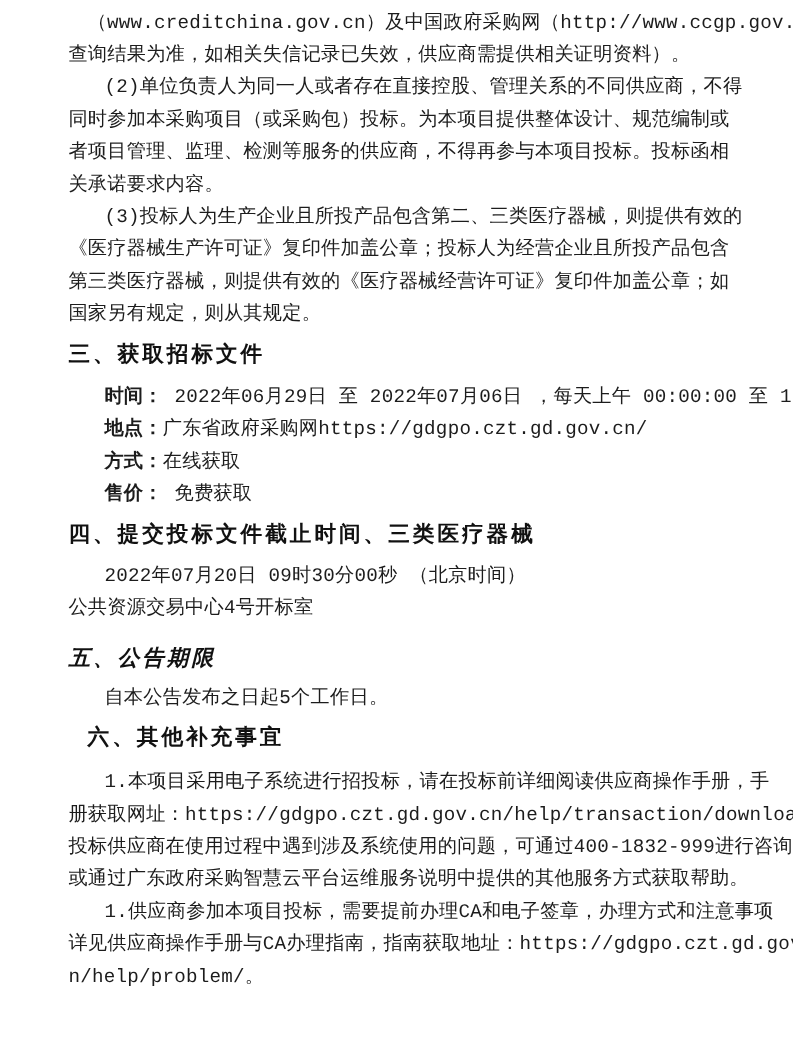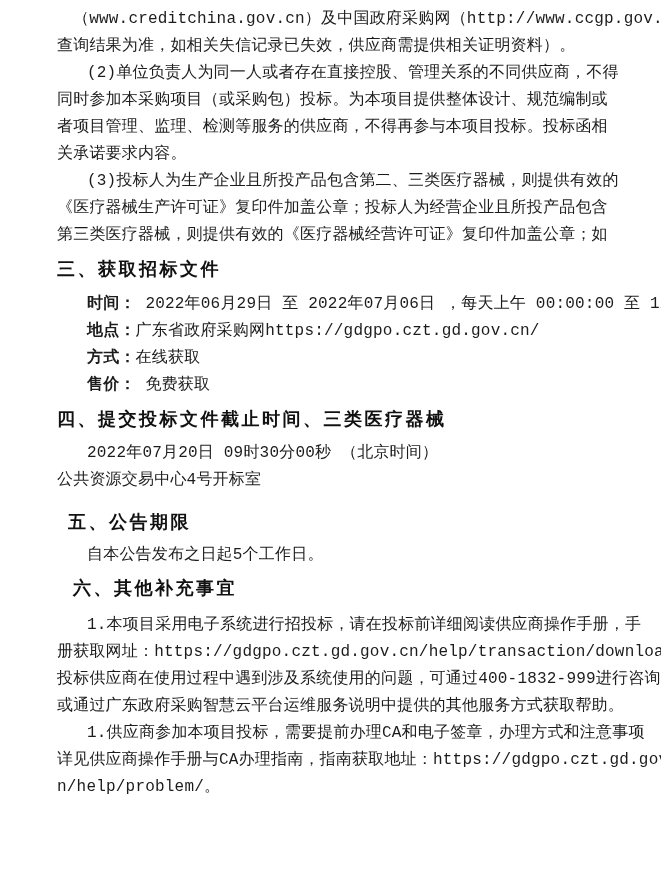--- a/index.html
+++ b/index.html
@@ -26,21 +26,21 @@
   .heading {
     font-size:18px;
     font-weight:bold;
     line-height:27px;
     letter-spacing:2.5px;
     color:#111111;
     white-space:pre;
   }
   .h3 { margin:8px 0 7px 0; }
   .h4 { margin:8px 0 6px 0; }
-  .h5 { margin:16px 0 5px 11px; }
+  .h5 { margin:16px 0 5px 0;font-style:italic; }
   .h6 { margin:7px 0 9px 16px; }
 </style>
 </head>
 <body>
 
 <div class="page">
 
   <div>
     <div class="ln ind1">（www.creditchina.gov.cn）及中国政府采购网（http://www.ccgp.gov.cn/）</div>
     <div class="ln">查询结果为准，如相关失信记录已失效，供应商需提供相关证明资料）。</div>
@@ -50,20 +50,21 @@
     <div class="ln ind2">(2)单位负责人为同一人或者存在直接控股、管理关系的不同供应商，不得</div>
     <div class="ln">同时参加本采购项目（或采购包）投标。为本项目提供整体设计、规范编制或</div>
     <div class="ln">者项目管理、监理、检测等服务的供应商，不得再参与本项目投标。投标函相</div>
     <div class="ln">关承诺要求内容。</div>
   </div>
 
   <div>
     <div class="ln ind2">(3)投标人为生产企业且所投产品包含第二、三类医疗器械，则提供有效的</div>
     <div class="ln">《医疗器械生产许可证》复印件加盖公章；投标人为经营企业且所投产品包含</div>
     <div class="ln">第三类医疗器械，则提供有效的《医疗器械经营许可证》复印件加盖公章；如</div>
+    <div class="ln">国家另有规定，则从其规定。</div>
   </div>
 
   <div class="heading h3">三、获取招标文件</div>
   <div>
     <div class="ln ind2"><span class="lbl">时间：</span><span> 2022年06月29日 至 2022年07月06日 ，每天上午 00:00:00 至 12:00:</span></div>
     <div class="ln ind2"><span class="lbl">地点：</span><span>广东省政府采购网https://gdgpo.czt.gd.gov.cn/</span></div>
     <div class="ln ind2"><span class="lbl">方式：</span><span>在线获取</span></div>
     <div class="ln ind2"><span class="lbl">售价：</span><span> 免费获取</span></div>
   </div>
 

